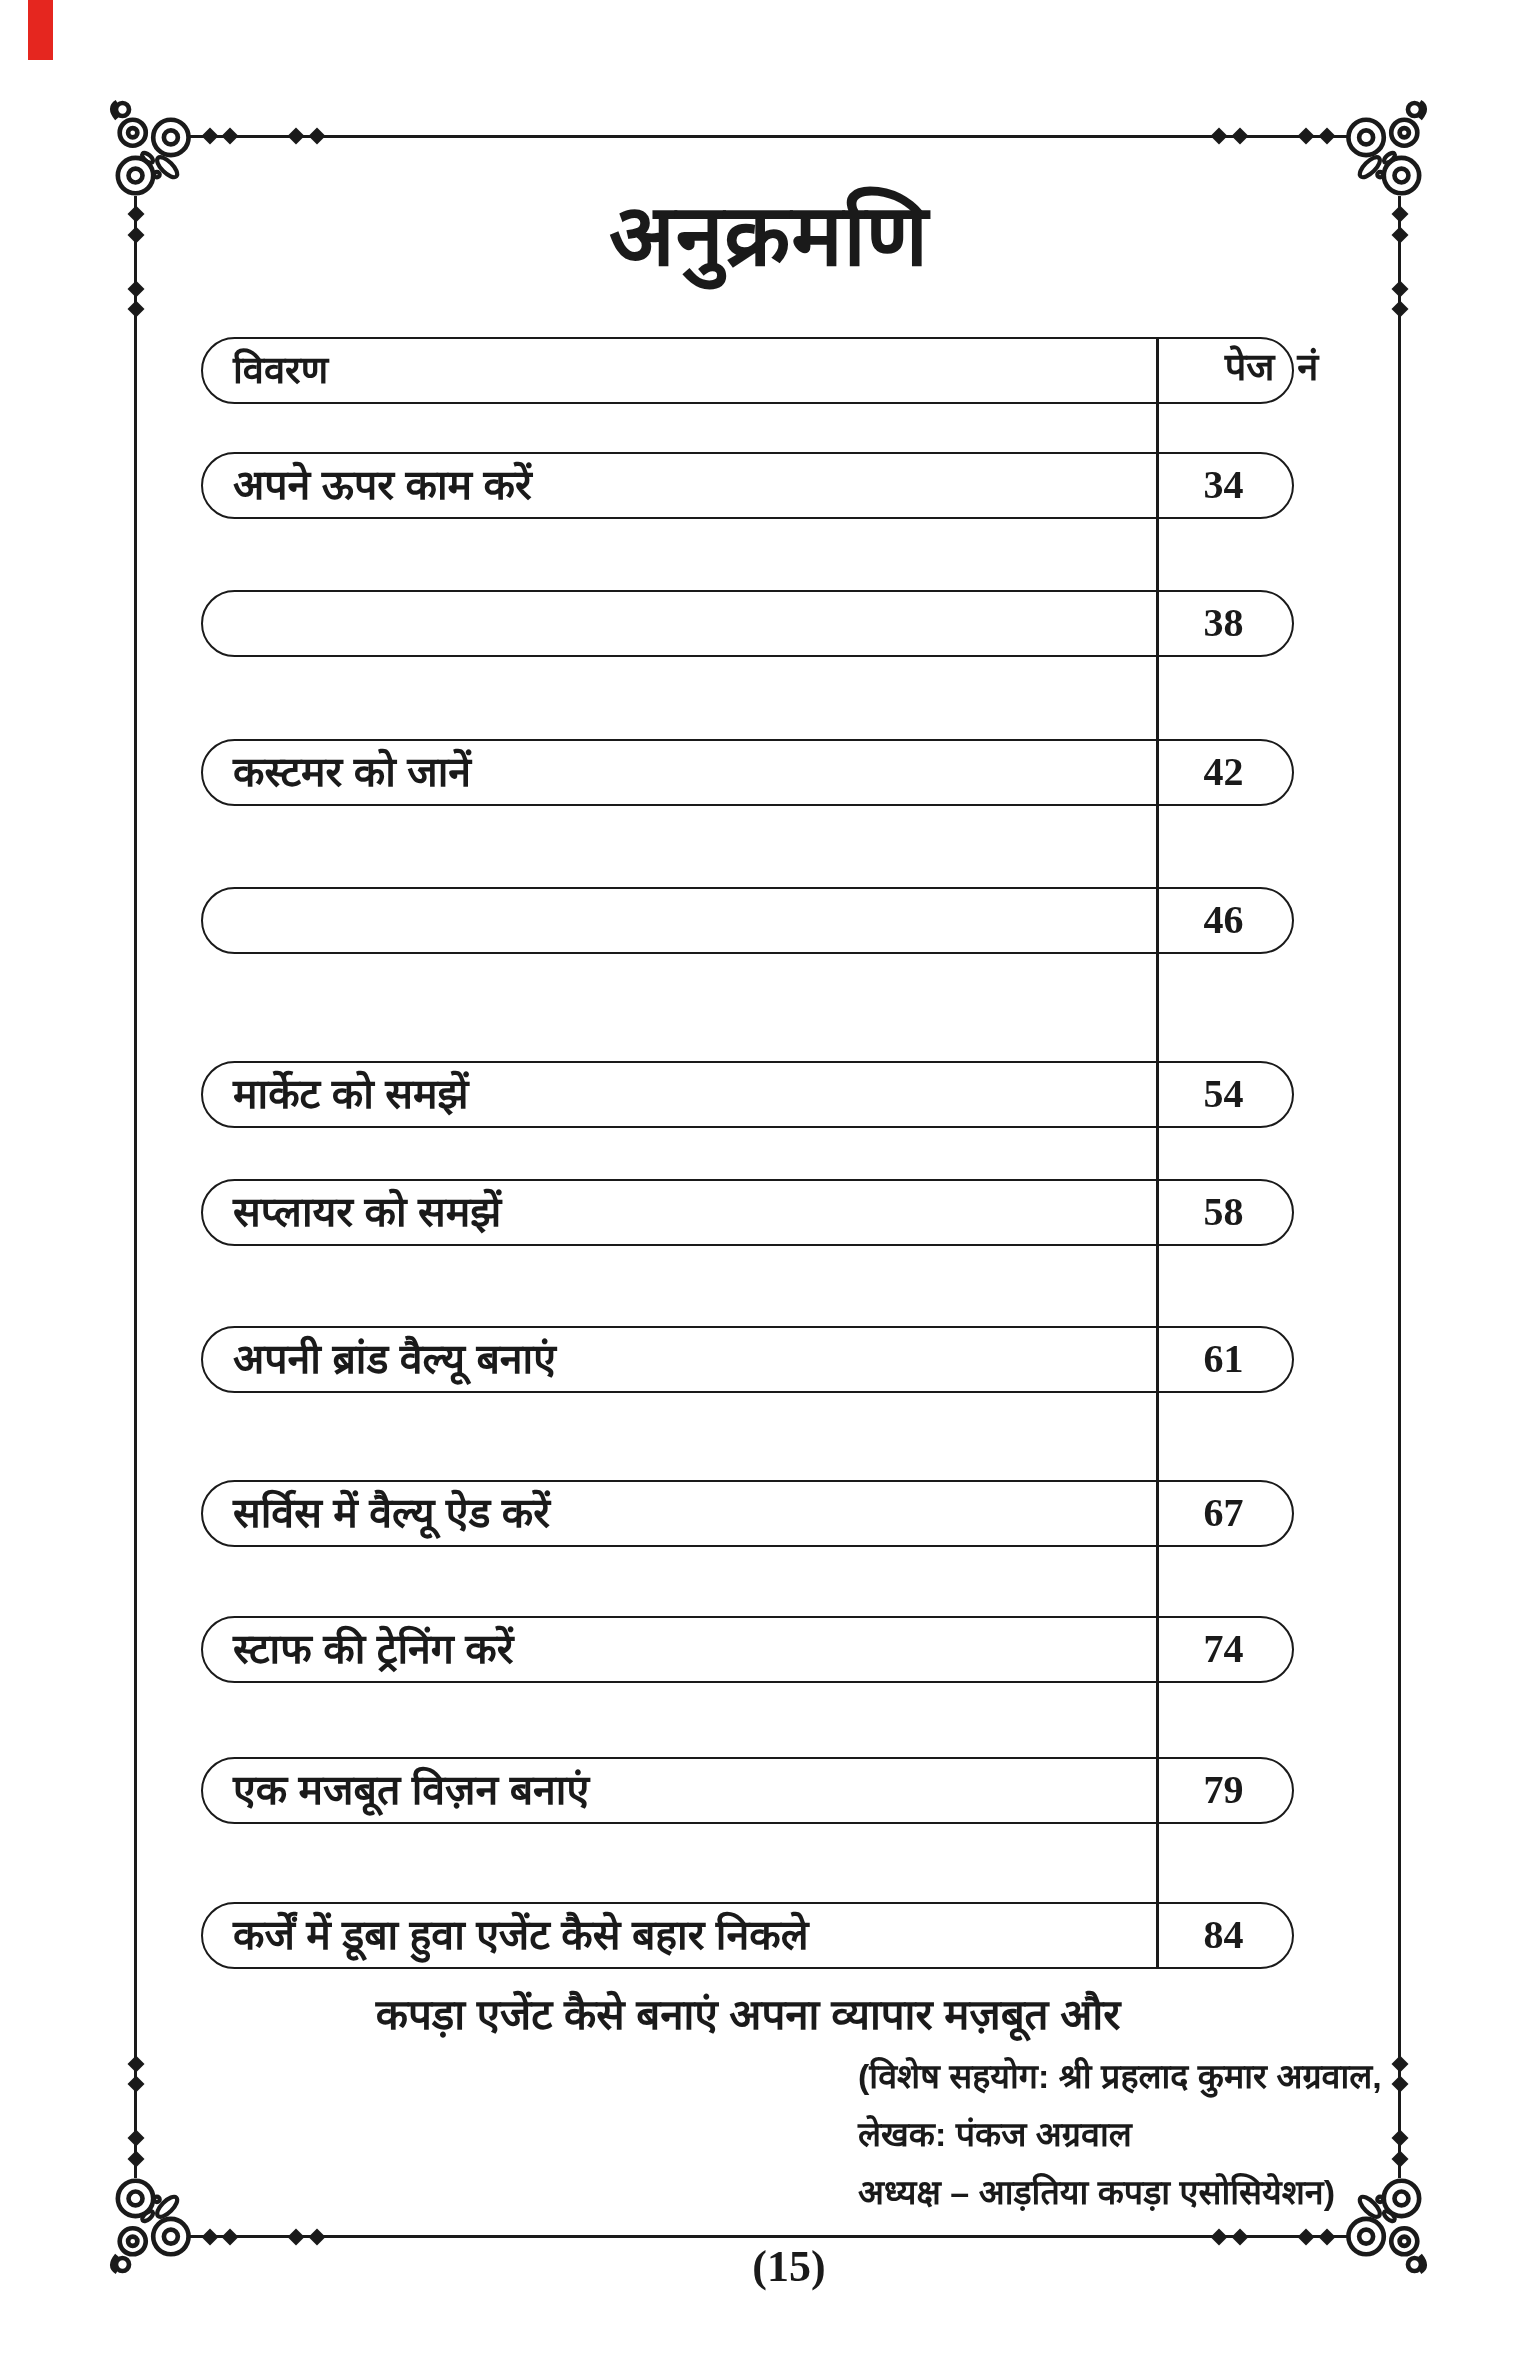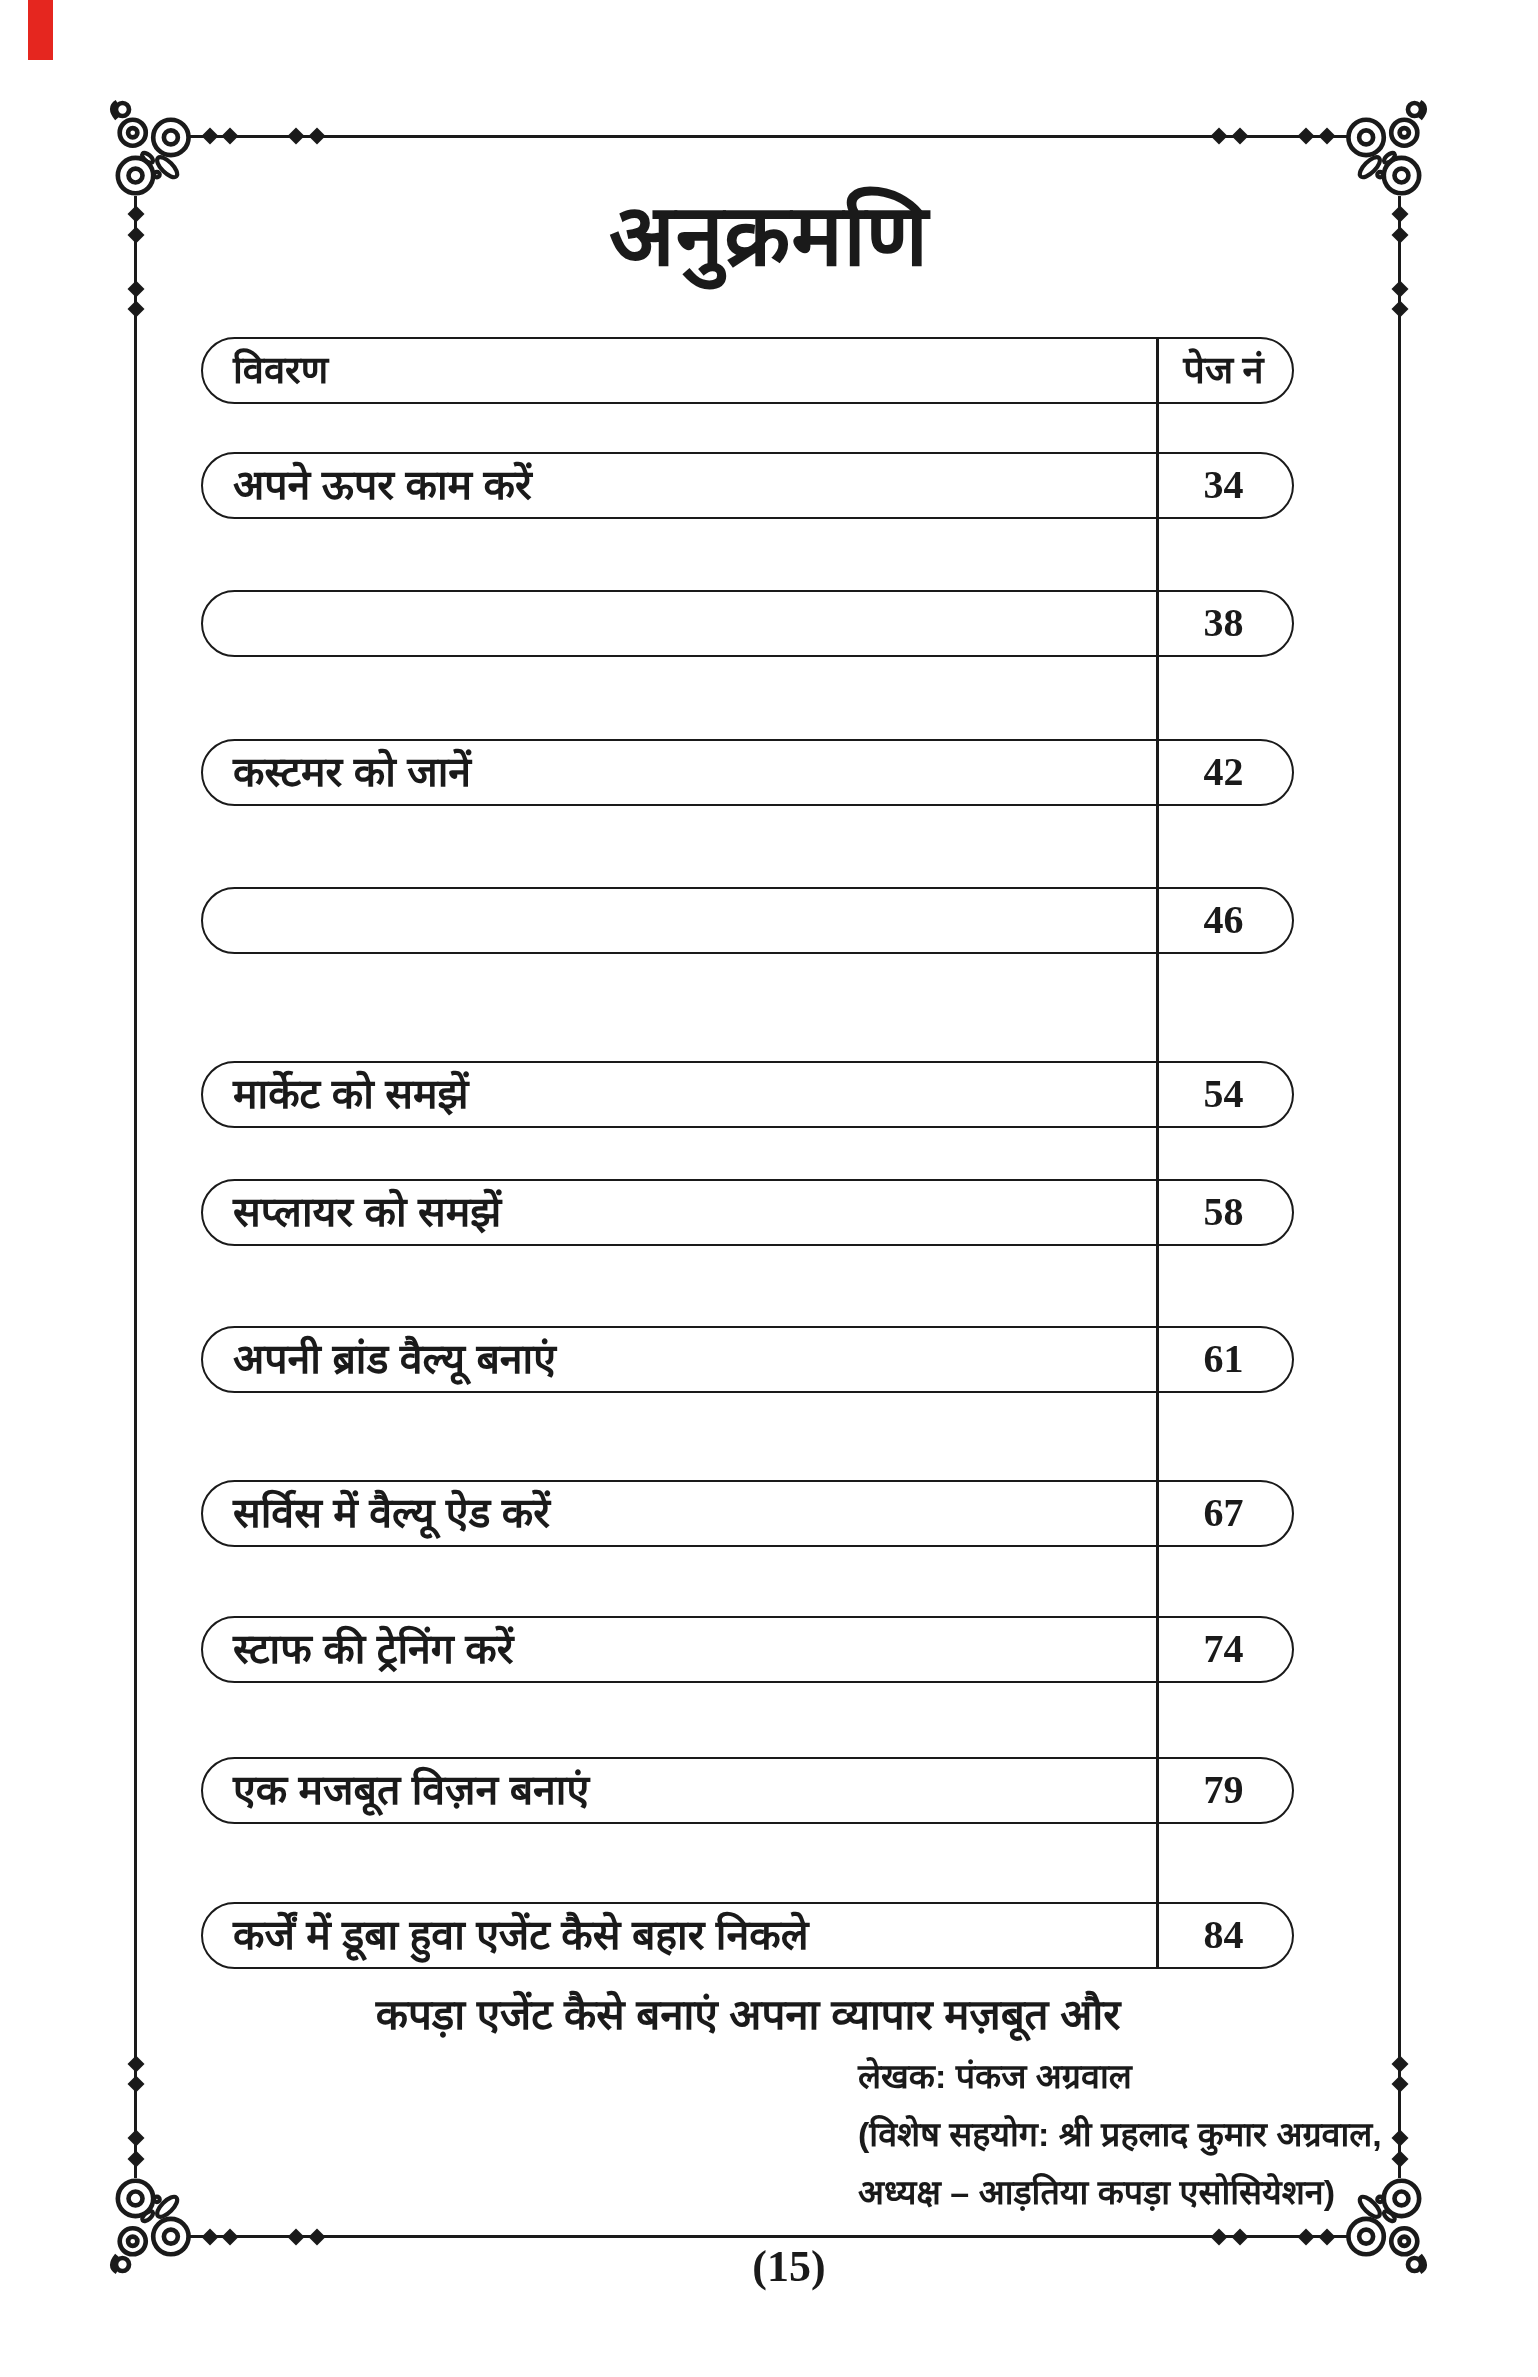--- a/index.html
+++ b/index.html
@@ -163,21 +163,21 @@
       <div class="dia" style="left: 1394px; top: 2153px;"></div>
     </div>
 </div>
 
 <div class="page-title">अनुक्रमणि</div>
 
 <div class="col-line"></div>
 
 <div class="toc-row" style="top:337px;">
   <div class="row-title header-label">विवरण</div>
-  <div class="row-page header-label" style="font-family:Liberation Serif, serif;">पेज नं</div>
+  <div class="row-page header-label" style="font-family:Liberation Mono, monospace;padding-left:48px;">पेज नं</div>
 </div>
 
 <div class="toc-row" style="top:452px;">
   <div class="row-title">अपने ऊपर काम करें</div>
   <div class="row-page">34</div>
 </div>
 <div class="toc-row" style="top:590px;">
   <div class="row-page">38</div>
 </div>
 <div class="toc-row" style="top:739px;">
@@ -212,19 +212,19 @@
   <div class="row-page">79</div>
 </div>
 <div class="toc-row" style="top:1902px;">
   <div class="row-title">कर्जें में डूबा हुवा एजेंट कैसे बहार निकले</div>
   <div class="row-page">84</div>
 </div>
 
 <div class="book-subtitle">कपड़ा एजेंट कैसे बनाएं अपना व्यापार मज़बूत और</div>
 
 <div class="author-block">
+  <div>(विशेष सहयोग: श्री प्रहलाद कुमार अग्रवाल,</div>
   <div>लेखक: पंकज अग्रवाल</div>
-  <div>(विशेष सहयोग: श्री प्रहलाद कुमार अग्रवाल,</div>
   <div>अध्यक्ष – आड़तिया कपड़ा एसोसियेशन)</div>
 </div>
 
 <div class="footer-page">(15)</div>
 
 
 </body></html>

